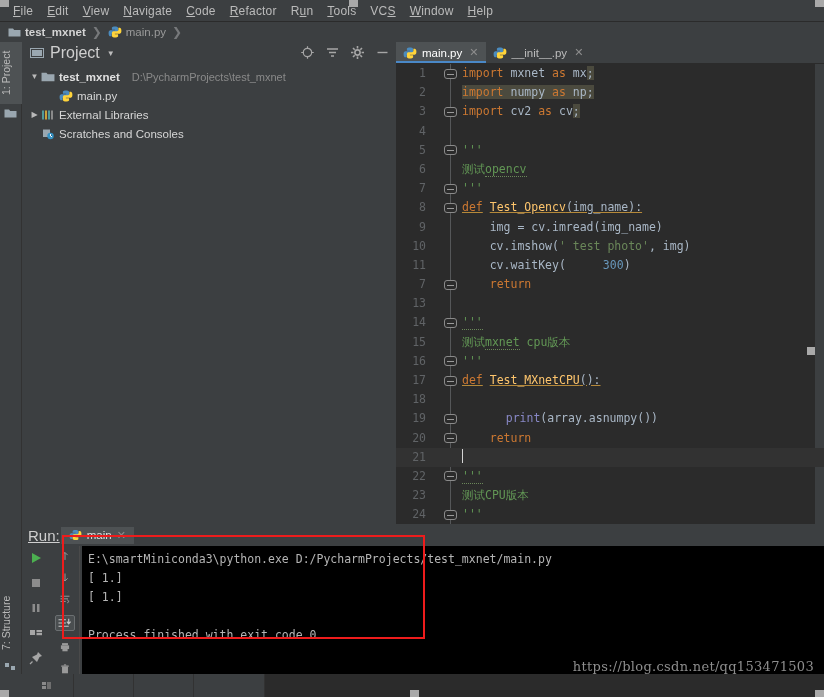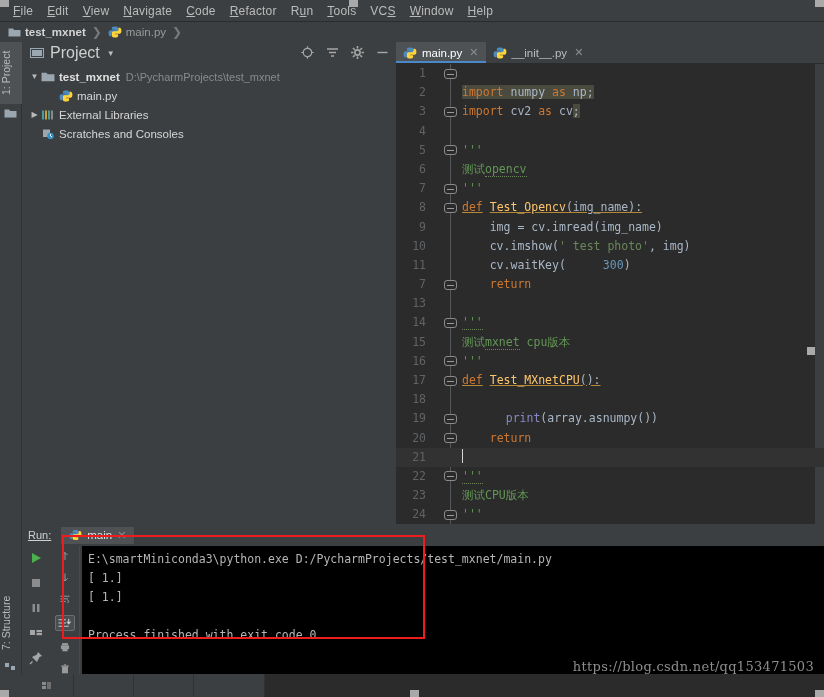--- a/index.html
+++ b/index.html
@@ -72,21 +72,21 @@
     position:absolute; left:0; top:22px; right:0; bottom:0;
     background:#3c3f41; padding-top:3px;
   }
   .tnode{
     height:19px; display:flex; align-items:center; font-size:11.5px; color:#d6d6d6;
     white-space:nowrap;
   }
   .tarrow{ width:13px; text-align:center; color:#b9b9b9; font-size:8px; flex:none; }
   .tlabel{ margin-left:4px; }
   .tlabel.bold{ font-weight:bold; color:#e0e0e0; }
-  .tpath{ margin-left:6px; color:#8a8a8a; font-size:11px; }
+  .tpath{ margin-left:12px; color:#8a8a8a; font-size:11px; }
 
   
   .editor-wrap{
     position:absolute; left:396px; top:42px; width:428px; height:482px;
     background:#2b2b2b;
   }
   .tabbar{
     height:22px; background:#3c3f41; display:flex; align-items:stretch;
     border-bottom:1px solid #2b2b2b;
   }
@@ -162,21 +162,21 @@
   }
 
   
   .runpanel{
     position:absolute; left:22px; top:524px; width:802px; height:150px;
     background:#3c3f41;
   }
   .run-header{
     height:22px; display:flex; align-items:center; padding-left:6px; gap:0;
   }
-  .run-label{ font-size:11px; color:#cfcfcf; margin-right:10px;text-decoration:underline; }
+  .run-label{ font-size:15px; color:#cfcfcf; margin-right:1px;text-decoration:underline; }
   .run-tab{
     display:flex; align-items:center; gap:5px; padding:2px 8px;
     font-size:11.5px; color:#e0e0e0; background:#4e5254;
   }
   .run-tab-x{ color:#8d8d8d; font-size:11px; }
 
   .run-tools{
     position:absolute; left:0; top:22px; width:28px; bottom:0;
     display:flex; flex-direction:column; align-items:center; padding-top:5px; gap:11px;
   }
@@ -369,21 +369,21 @@
             </svg>
           </span>
           <span>__init__.py</span>
           <span class="etab-x">✕</span>
         </div>
       </div>
     <div class="code-area" id="codearea">
       <div class="vsplit"></div>
       <div class="rmark" style="top:283px;"></div>
     <div class="gutterline"></div>
-        <div class="cline"><span class="lnum">1</span><span class="fold open"></span></div>
+        <div class="cline"><span class="lnum">1</span><span class="fold open"></span><span class="ctext"><span class="kw">import</span> mxnet <span class="kw">as</span> mx<span class="warnbg">;</span></span></div>
         <div class="cline"><span class="lnum">2</span><span class="ctext"><span class="warnbg"><span class="kw">import</span> numpy <span class="kw">as</span> np;</span></span></div>
         <div class="cline"><span class="lnum">3</span><span class="fold open"></span><span class="ctext"><span class="kw">import</span> cv2 <span class="kw">as</span> cv<span class="warnbg">;</span></span></div>
         <div class="cline"><span class="lnum">4</span><span class="ctext"></span></div>
         <div class="cline"><span class="lnum">5</span><span class="fold open"></span><span class="ctext"><span class="com">'''</span></span></div>
         <div class="cline"><span class="lnum">6</span><span class="ctext"><span class="com">测试</span><span class="com squig">opencv</span></span></div>
         <div class="cline"><span class="lnum">7</span><span class="fold"></span><span class="ctext"><span class="com">'''</span></span></div>
         <div class="cline"><span class="lnum">8</span><span class="fold open"></span><span class="ctext"><span class="kw underln">def</span> <span class="fn underln">Test_Opencv</span><span class="def underln">(img_name):</span></span></div>
         <div class="cline"><span class="lnum">9</span><span class="ctext">    img = cv.imread(img_name)</span></div>
         <div class="cline"><span class="lnum">10</span><span class="ctext">    cv.imshow(<span class="str">' test photo'</span>, img)</span></div>
         <div class="cline"><span class="lnum">11</span><span class="ctext">    cv.waitKey(<span class="num">300</span>)</span></div>

